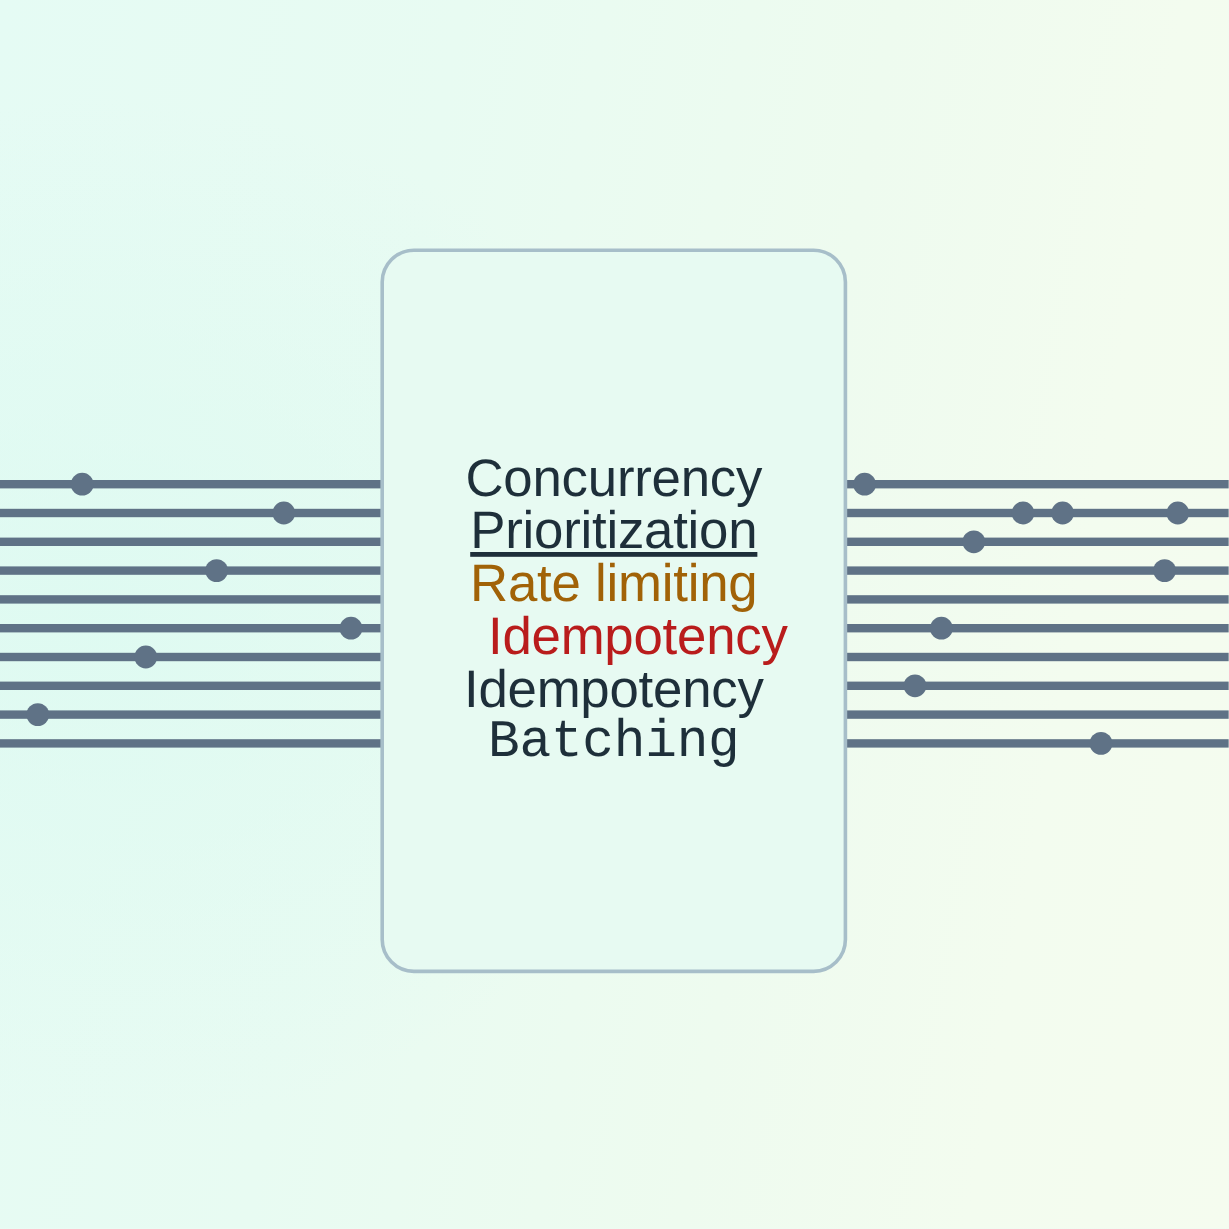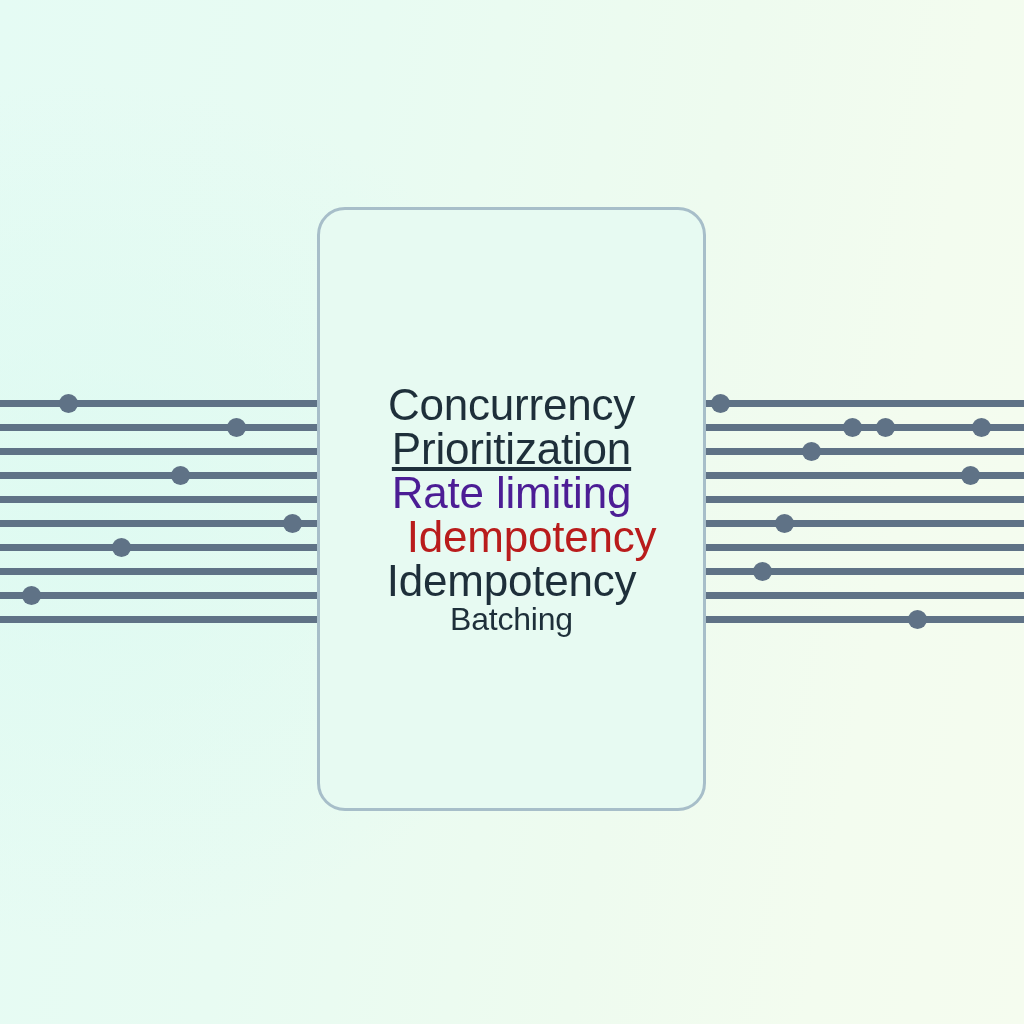--- a/index.html
+++ b/index.html
@@ -159,19 +159,19 @@
         <div class="track-line" style="background: rgb(95, 114, 134); height: 7px;"></div>
         <div class="track-dot" style="left: 917px; width: 19px; height: 19px; margin-top: -9.5px; margin-left: -9.5px; background: rgb(95, 114, 134);"></div>
       </div>
     </div>
 
   <div id="track-veil" style="left: 319px; top: 209px; width: 385px; height: 600px; border-radius: 28px;"></div>
 
   <div id="card" style="left: 317px; top: 207px; width: 389px; height: 604px; border-radius: 28px; background: rgb(231, 250, 242); border-color: rgb(167, 190, 201); border-width: 3px;">
     <div class="card-label" style="color: rgb(30, 47, 58); font-size: 44px;">Concurrency</div>
     <div class="card-label" style="color: rgb(30, 47, 58); font-size: 44px; text-decoration: underline;">Prioritization</div>
-    <div class="card-label" style="color: #4c1d95; font-size: 44px;">Rate limiting</div>
+    <div class="card-label" style="color: #a16207; font-size: 44px;">Rate limiting</div>
     <div class="card-label" style="color: #b91c1c; font-size: 44px; margin-left: 40px;">Idempotency</div>
     <div class="card-label" style="color: rgb(30, 47, 58); font-size: 44px;">Idempotency</div>
-    <div class="card-label" style="color: rgb(30, 47, 58); font-size: 32px;">Batching</div>
+    <div class="card-label" style="color: rgb(30, 47, 58); font-size: 44px; font-family: Liberation Mono, monospace;">Batching</div>
   </div>
 
 </div>
 
 </body></html>

